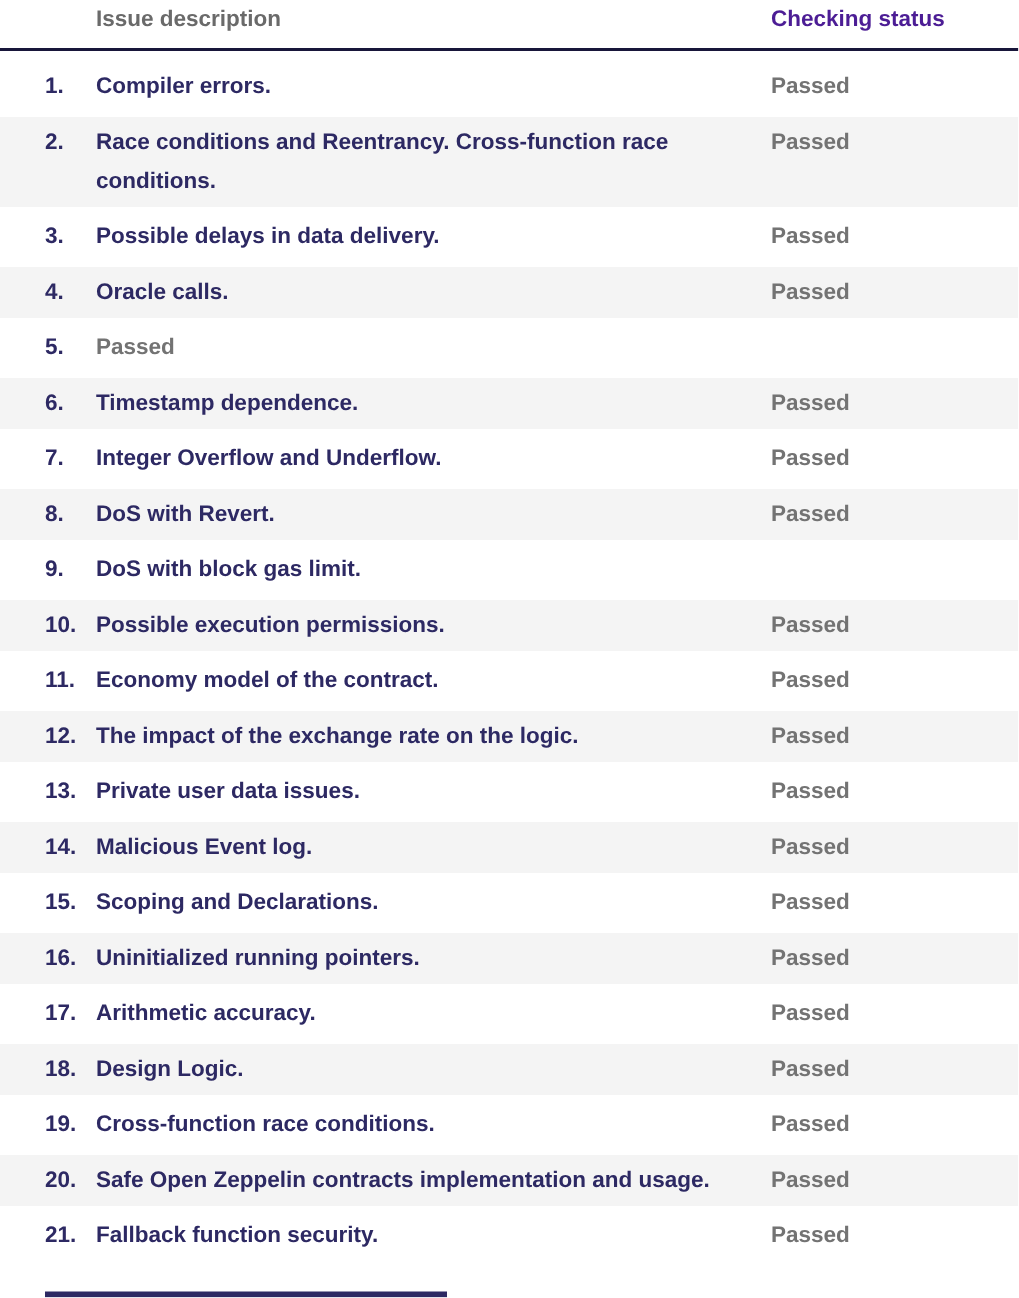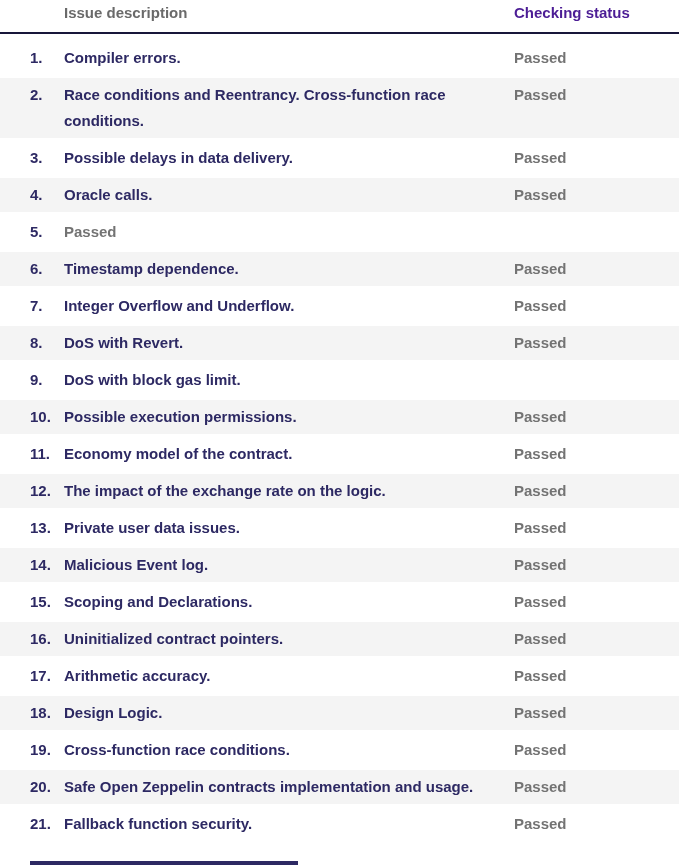--- a/index.html
+++ b/index.html
@@ -148,21 +148,21 @@
         <div class="col-desc">Malicious Event log.</div>
         <div class="col-status">Passed</div>
       </div>
       <div class="row">
         <div class="col-num">15.</div>
         <div class="col-desc">Scoping and Declarations.</div>
         <div class="col-status">Passed</div>
       </div>
       <div class="row alt">
         <div class="col-num">16.</div>
-        <div class="col-desc">Uninitialized contract pointers.</div>
+        <div class="col-desc">Uninitialized running pointers.</div>
         <div class="col-status">Passed</div>
       </div>
       <div class="row">
         <div class="col-num">17.</div>
         <div class="col-desc">Arithmetic accuracy.</div>
         <div class="col-status">Passed</div>
       </div>
       <div class="row alt">
         <div class="col-num">18.</div>
         <div class="col-desc">Design Logic.</div>

